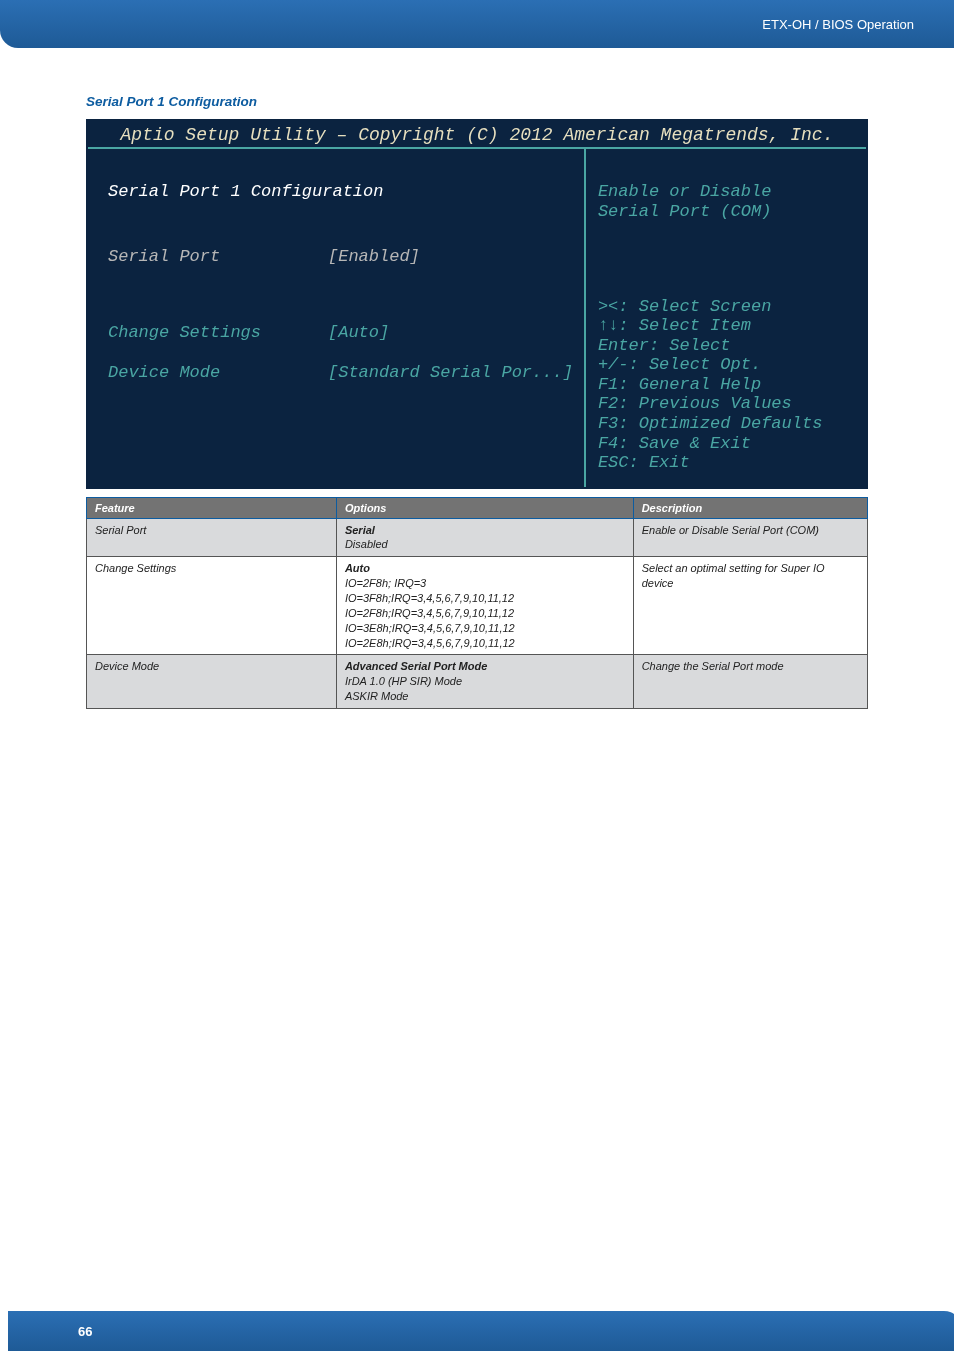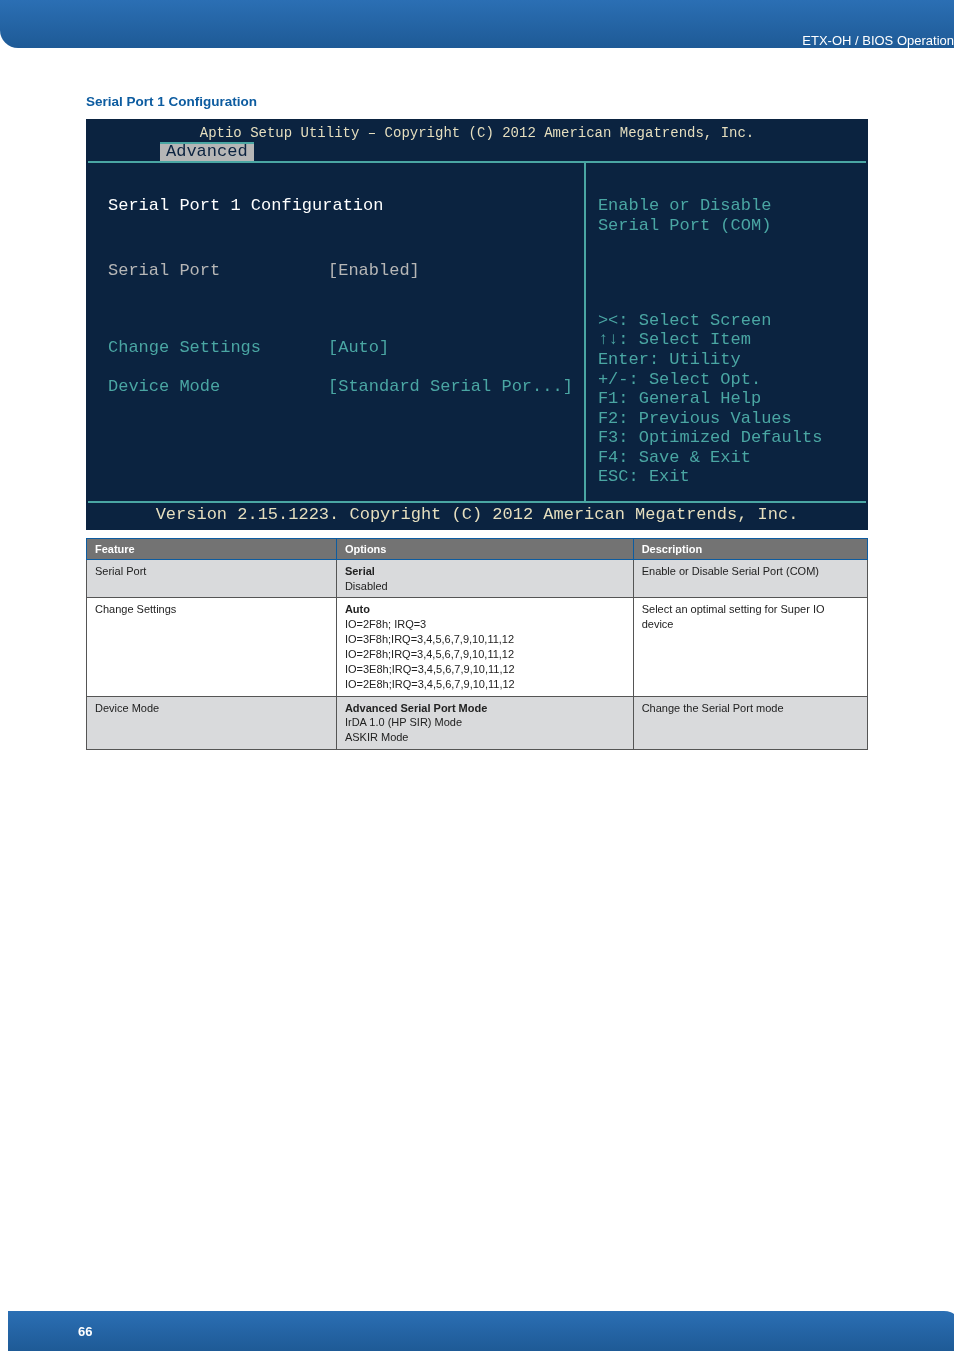--- a/index.html
+++ b/index.html
@@ -9,43 +9,45 @@
       background: #fff;
       font-family: Arial, Helvetica, sans-serif;
       position: relative;
     }
     .header-band {
       height: 48px;
       background: linear-gradient(to bottom, #2b6fb4, #1e5a96);
       border-bottom-left-radius: 18px;
       display: flex;
       justify-content: flex-end;
-      align-items: flex-end;
+      align-items: center;
+      padding-right: 40px;
       color: #fff;
       font-size: 13px;
     }
     .content {
       padding: 46px 86px 0 86px;
+      font-style: italic;
     }
     .section-title {
       color: #0d5ca0;
       font-weight: bold;
       font-size: 13.5px;
       margin-bottom: 10px;
     }
     
     .bios-box {
       border: 2px solid #0b2340;
       background: #0b2340;
     }
     .bios-title-bar {
       background: #0b2340;
       color: #e6dfbf;
       font-family: "Courier New", monospace;
-      font-size: 14px;
+      font-size: 18px;
       text-align: center;
       padding: 4px 0 0 0;
       line-height: 1.2;
     }
     .bios-tab-row {
       background: #0b2340;
       padding: 0 0 0 72px;
     }
     .bios-tab {
       background: #b6b6b6;
@@ -157,49 +159,45 @@
 
 <div class="header-band">
   <span>ETX-OH / BIOS Operation</span>
 </div>
 
 <div class="content">
   <div class="section-title">Serial Port 1 Configuration</div>
 
   <div class="bios-box">
     <div class="bios-title-bar">Aptio Setup Utility – Copyright (C) 2012 American Megatrends, Inc.</div>
-    <div class="bios-tab-row">
-      <span class="bios-tab">Advanced</span>
-    </div>
     <div class="bios-main">
       <div class="bios-left">
 <div class="bios-row"><span class="bios-label bios-white">Serial Port 1 Configuration</span></div>
 <div style="height:6px"></div>
 <div class="bios-row"><span class="bios-label bios-grey">Serial Port</span><span class="bios-val bios-grey">[Enabled]</span></div>
 <div style="height:18px"></div>
 <div class="bios-row"><span class="bios-label bios-teal">Change Settings</span><span class="bios-val bios-teal">[Auto]</span></div>
 <div class="bios-row"><span class="bios-label bios-teal">Device Mode</span><span class="bios-val bios-teal">[Standard Serial Por...]</span></div>
       </div>
       <div class="bios-right">
         <div>
 <span>Enable or Disable</span>
 <span>Serial Port (COM)</span></div>
         <div>
 <span>&gt;&lt;: Select Screen</span>
 <span>↑↓: Select Item</span>
-<span>Enter: Utility</span>
+<span>Enter: Select</span>
 <span>+/-: Select Opt.</span>
 <span>F1: General Help</span>
 <span>F2: Previous Values</span>
 <span>F3: Optimized Defaults</span>
 <span>F4: Save &amp; Exit</span>
 <span>ESC: Exit</span></div>
       </div>
     </div>
-    <div class="bios-footer">Version 2.15.1223. Copyright (C) 2012 American Megatrends, Inc.</div>
   </div>
 
   <table class="feat-table">
     <colgroup>
         <col class="c1">
         <col class="c2">
         <col class="c3">
       </colgroup>
     <thead>
       <tr>

